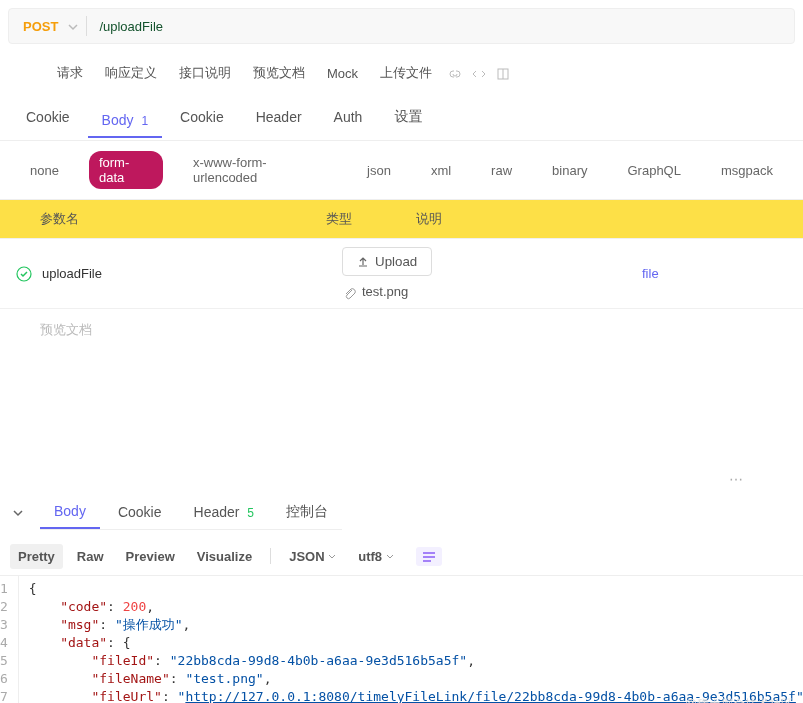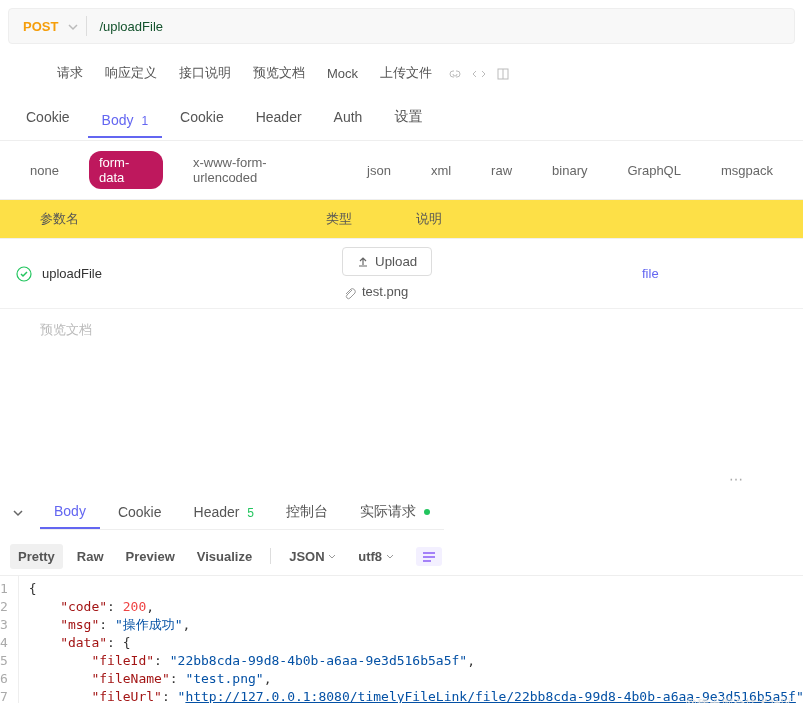--- a/index.html
+++ b/index.html
@@ -182,24 +182,20 @@
       </svg>
   </span>
   <div class="resp-tabs">
     <span class="resp-tab active">Body</span>
     <span class="resp-tab">Cookie</span>
     <span class="resp-tab">
       <span>Header</span>
       <span class="badge-green">5</span>
     </span>
     <span class="resp-tab">控制台</span>
-    <span class="resp-tab">
-      <span>实际请求</span>
-      <span class="dot-green"></span>
-    </span>
   </div>
 </div>
 
 <div class="format-bar">
   <span class="format-btn active">Pretty</span>
   <span class="format-btn">Raw</span>
   <span class="format-btn">Preview</span>
   <span class="format-btn">Visualize</span>
   <div class="format-sep"></div>
   <span class="format-btn">

